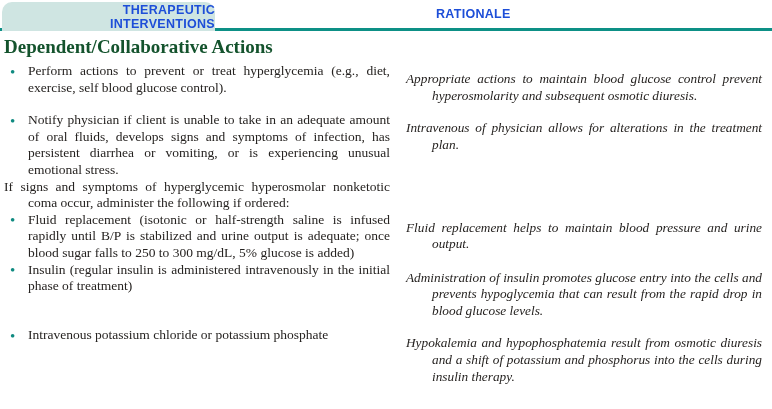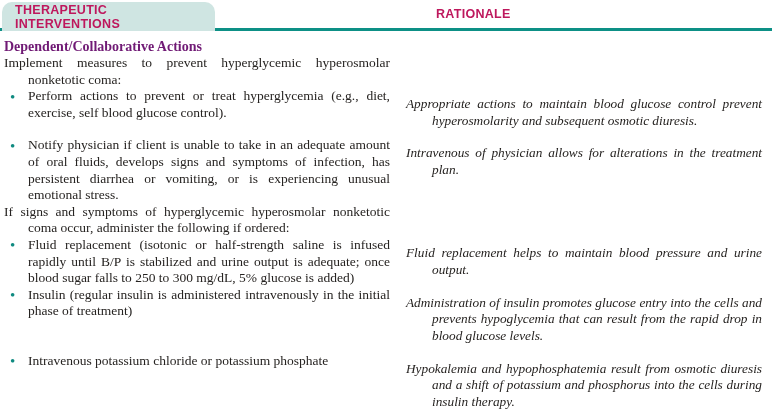--- a/index.html
+++ b/index.html
@@ -29,38 +29,39 @@
     border-radius: 10px 10px 0 0;
     display: flex;
     align-items: center;
     padding-left: 13px;
   }
   .hdr-label {
     font-family: "Liberation Sans", sans-serif;
     font-weight: bold;
     font-size: 12.5px;
     letter-spacing: 0.3px;
-    color: #be185d;
+    color: #1d4ed8;
+    text-align: right;
   }
   .rationale-label {
     position: absolute;
     left: 400px;
     top: 50%;
     transform: translateY(-50%);
     margin-left: 36px;
   }
   
   .bodyarea { padding: 8px 2px 0 4px; }
   .section-heading {
     margin: 0;
     font-family: "Liberation Serif", serif;
     font-weight: bold;
-    font-size: 14px;
+    font-size: 19px;
     line-height: 16px;
-    color: #701a75;
+    color: #14532d;
   }
   .row {
     display: grid;
     grid-template-columns: 386px 372px;
     column-gap: 8px;
   }
   .cell { position: relative; }
   .intervention {
     margin: 0;
     font-size: 13.5px;
@@ -96,23 +97,20 @@
     <div class="tab">
       <span class="hdr-label">THERAPEUTIC INTERVENTIONS</span>
     </div>
     <span class="hdr-label rationale-label">RATIONALE</span>
   </header>
 
   <main class="bodyarea">
     <h2 class="section-heading">Dependent/Collaborative Actions</h2>
 
     <div class="row">
-      <div class="cell">
-        <p class="intervention hang">Implement measures to prevent hyperglycemic hyperosmolar nonketotic coma:</p>
-      </div>
       <div class="cell">
         <p class="rationale"></p>
       </div>
     </div>
 
     <div class="row">
       <div class="cell">
         <span class="bullet">•</span>
         <p class="intervention bullet-text">Perform actions to prevent or treat hyperglycemia (e.g., diet, exercise, self blood glucose control).</p>
       </div>

